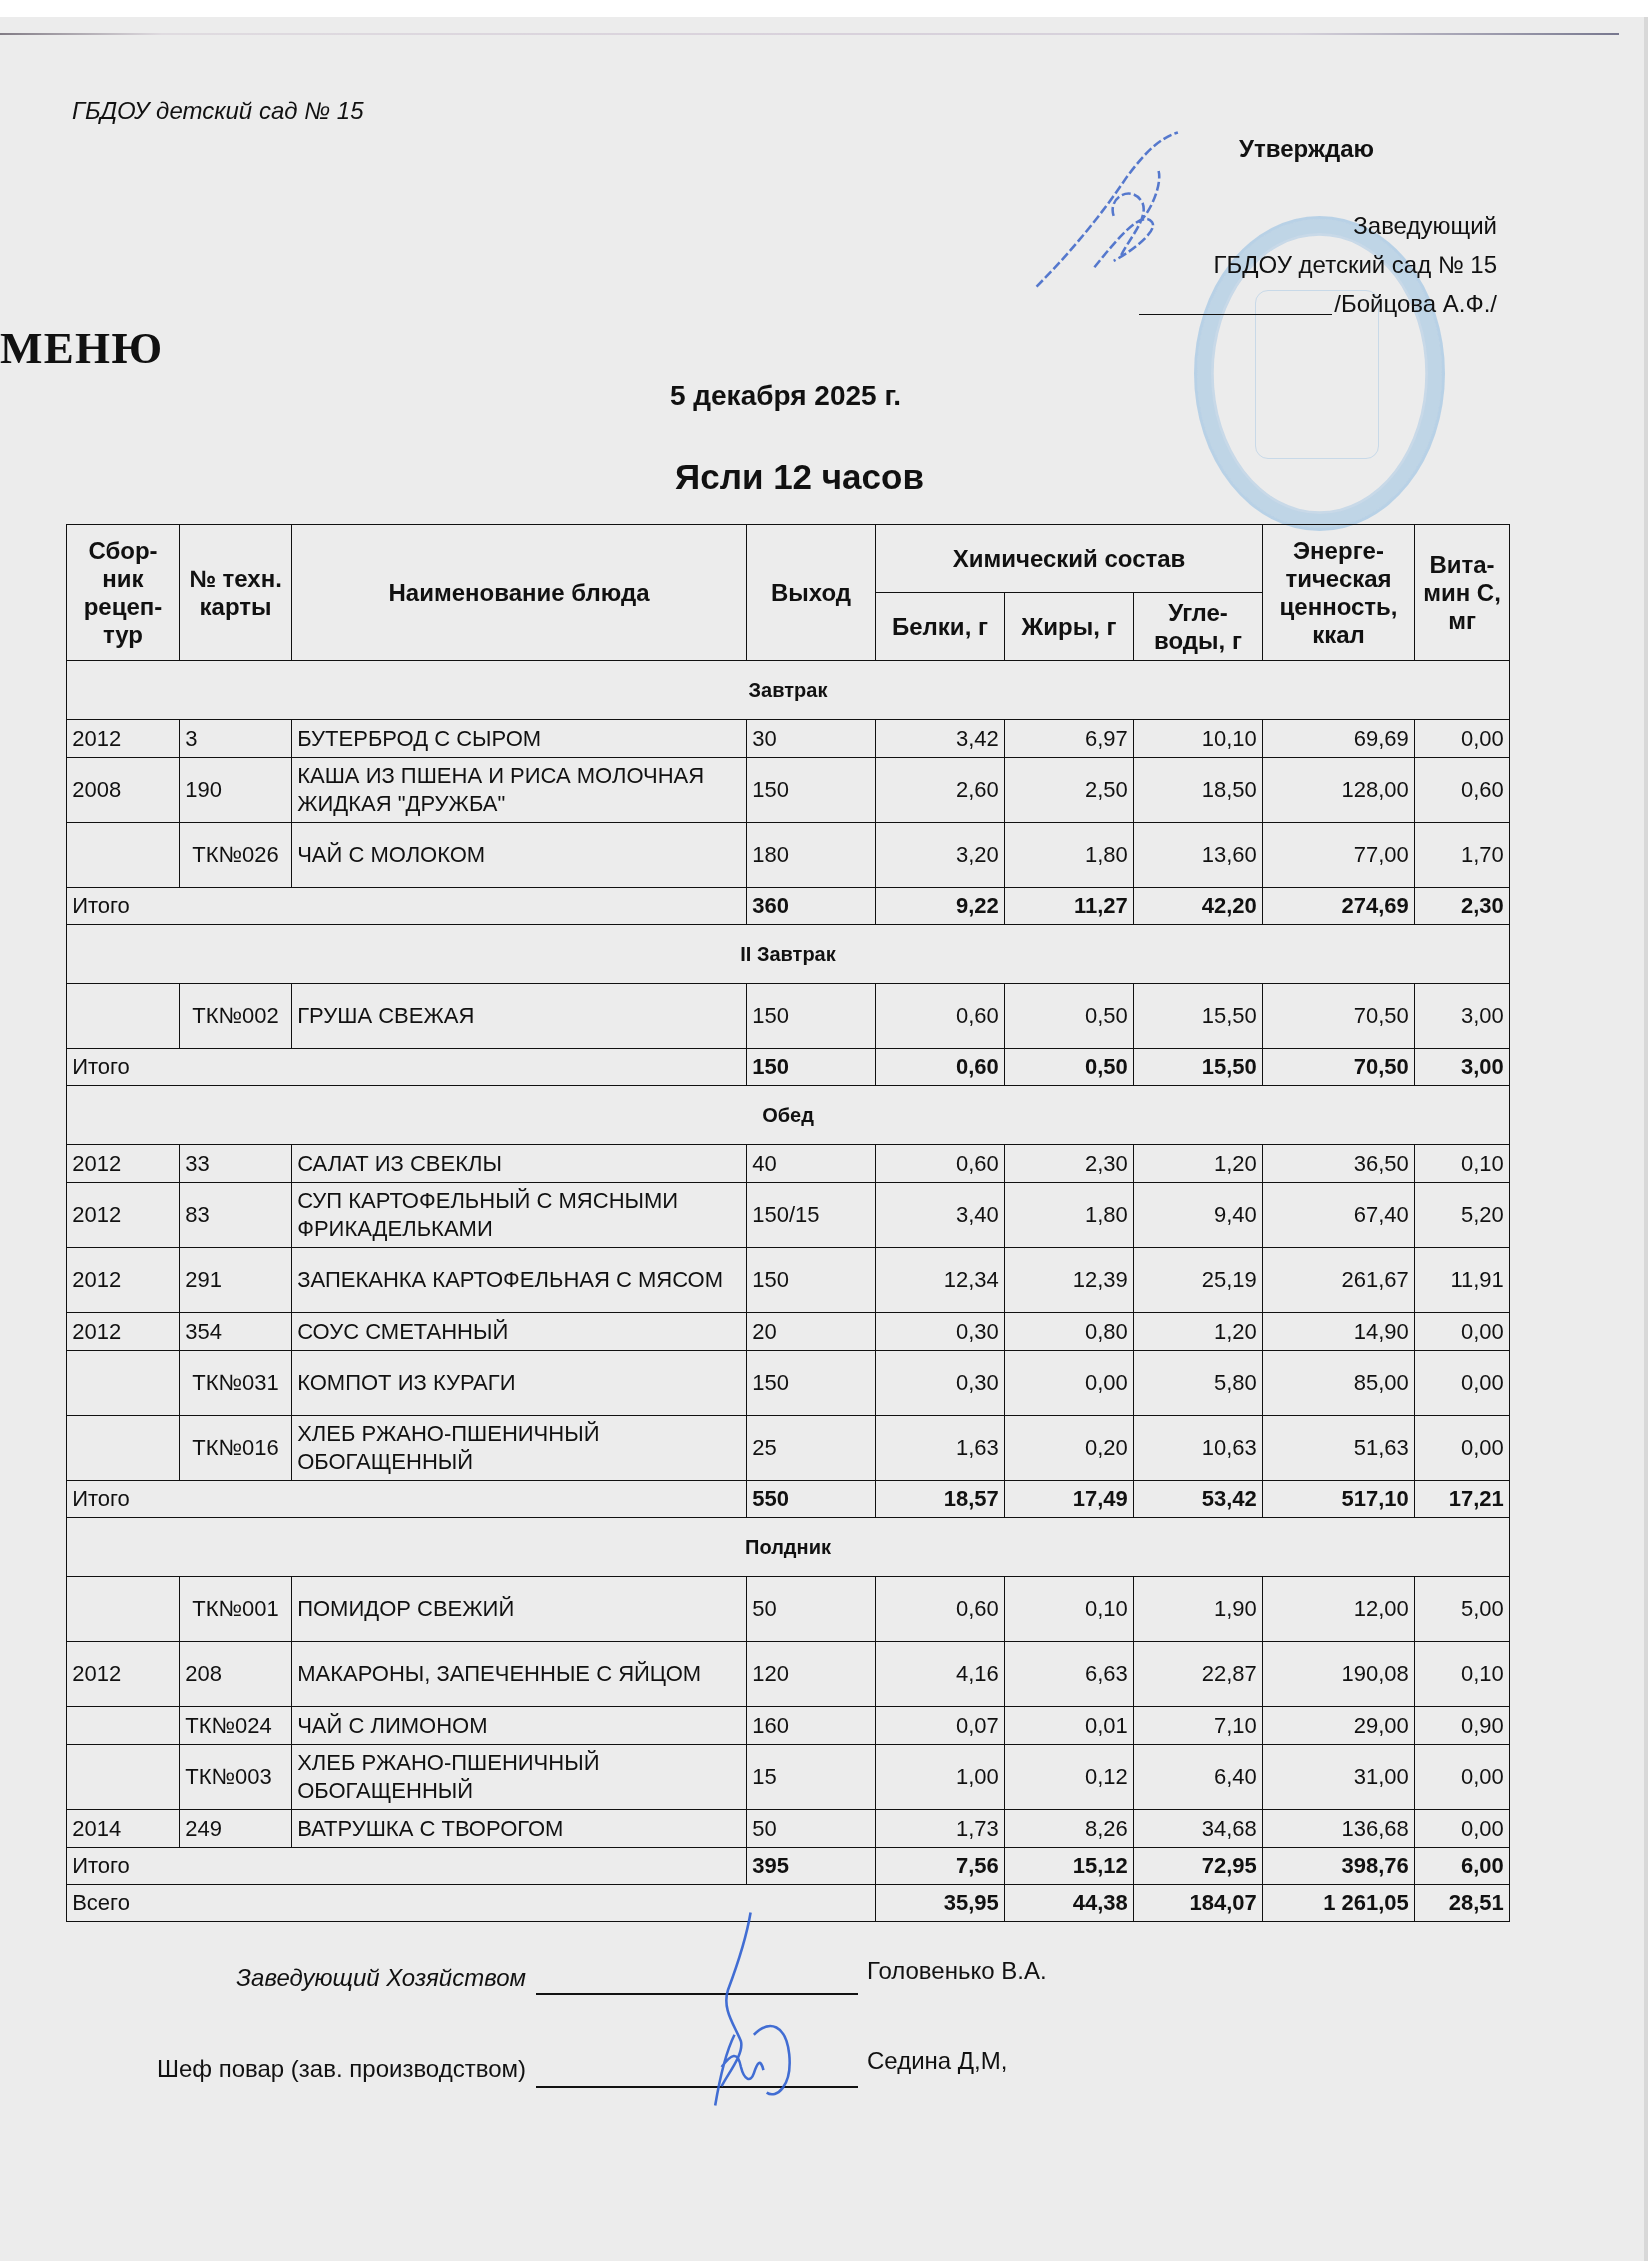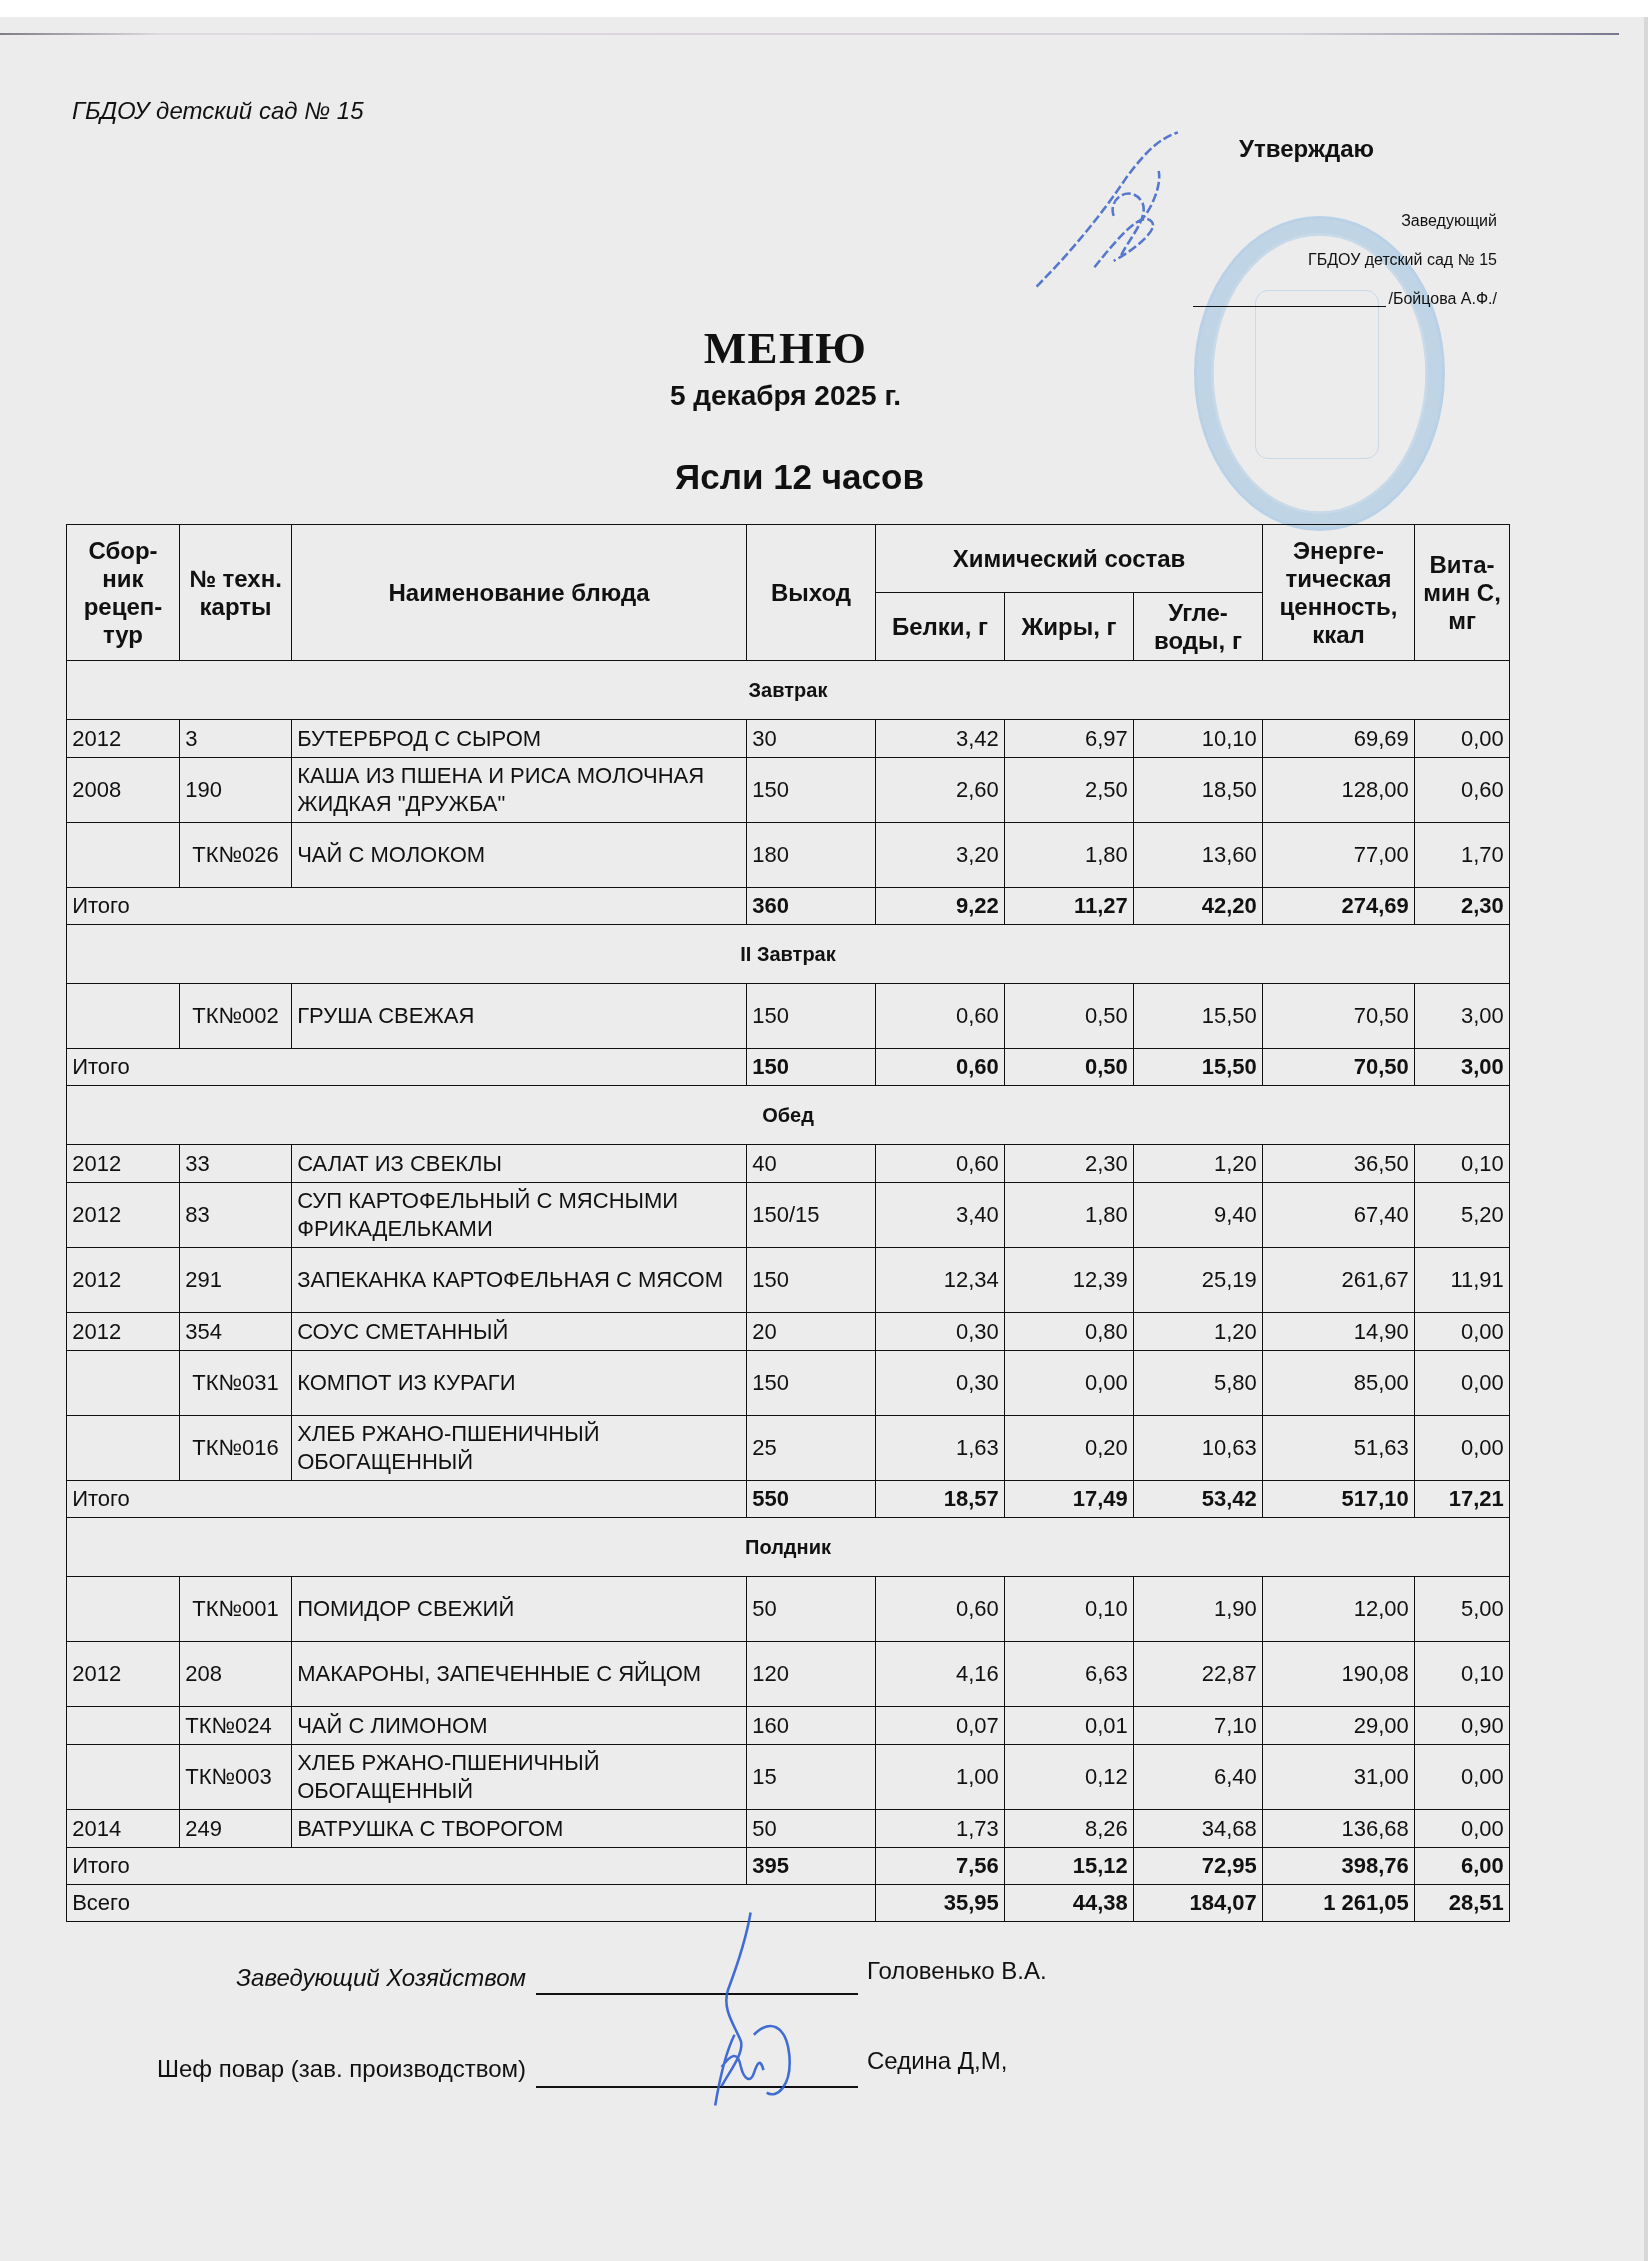--- a/index.html
+++ b/index.html
@@ -23,37 +23,37 @@
   .scan-line {
     position: absolute; left: 0; top: 33px; width: 1619px; height: 1.9px;
     background: linear-gradient(90deg, #3a3040, #d7d0d8 10%, #cbbfd0 50%, #c7c0d0 80%, #2a2a50);
     opacity: 0.6;
   }
   .org-top {
     position: absolute; left: 72px; top: 97px;
     font-size: 24px; font-style: italic; color: #111;
   }
   .approve-title { position: absolute; right: 274px; top: 135px; font-size: 24px; font-weight: bold; }
-  .approve-line { position: absolute; right: 151px; font-size: 16px; white-space: nowrap; }
+  .approve-line { position: absolute; right: 151px; font-size: 24px; white-space: nowrap; }
   .sig-underline { display: inline-block; width: 193px; border-bottom: 1.9px solid #111; margin-right: 2.6px; vertical-align: -2.6px; }
 
   .stamp {
     position: absolute; left: 1194px; top: 216px; width: 245px; height: 309px;
     border-radius: 50%;
     border: 3.2px solid rgba(90,160,220,0.35);
     box-shadow: inset 0 0 0 14px rgba(90,160,220,0.08), inset 0 0 0 16.7px rgba(90,160,220,0.25);
   }
   .stamp-inner {
     position: absolute; left: 58px; top: 71px; width: 122px; height: 167px;
     border: 1.9px solid rgba(90,160,220,0.25); border-radius: 13px;
   }
   .sig-blue { position: absolute; pointer-events: none; }
 
   .title-menu {
-    position: absolute; left: 0; width: 1571px; top: 322px; text-align: center;
+    position: absolute; left: 0; width: 1571px; top: 322px; 
     font-family: "Liberation Serif", serif; font-weight: bold; font-size: 45px; letter-spacing: 1.3px;
   }
   .title-date {
     position: absolute; left: 0; width: 1571px; top: 380px; text-align: center;
     font-size: 28px; font-weight: bold;
   }
   .title-group {
     position: absolute; left: 14px; width: 1571px; top: 457px; text-align: center;
     font-size: 35px; font-weight: bold;
   }

